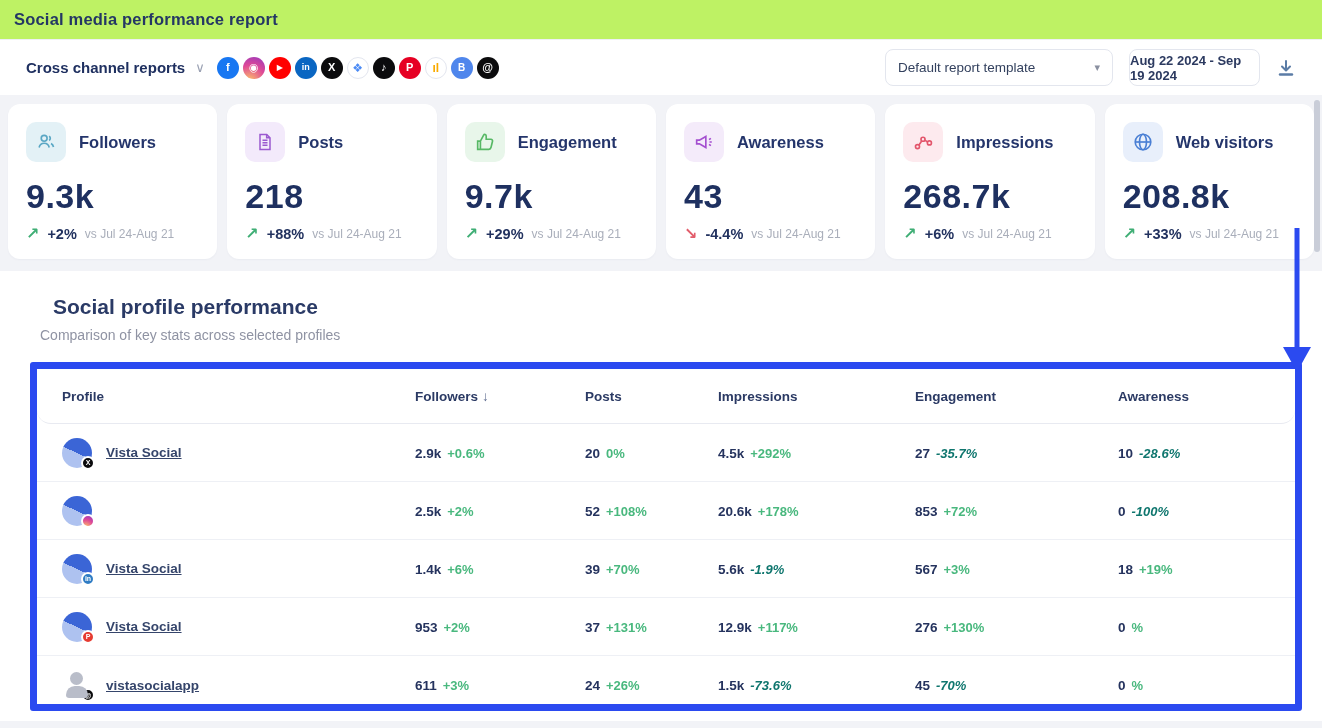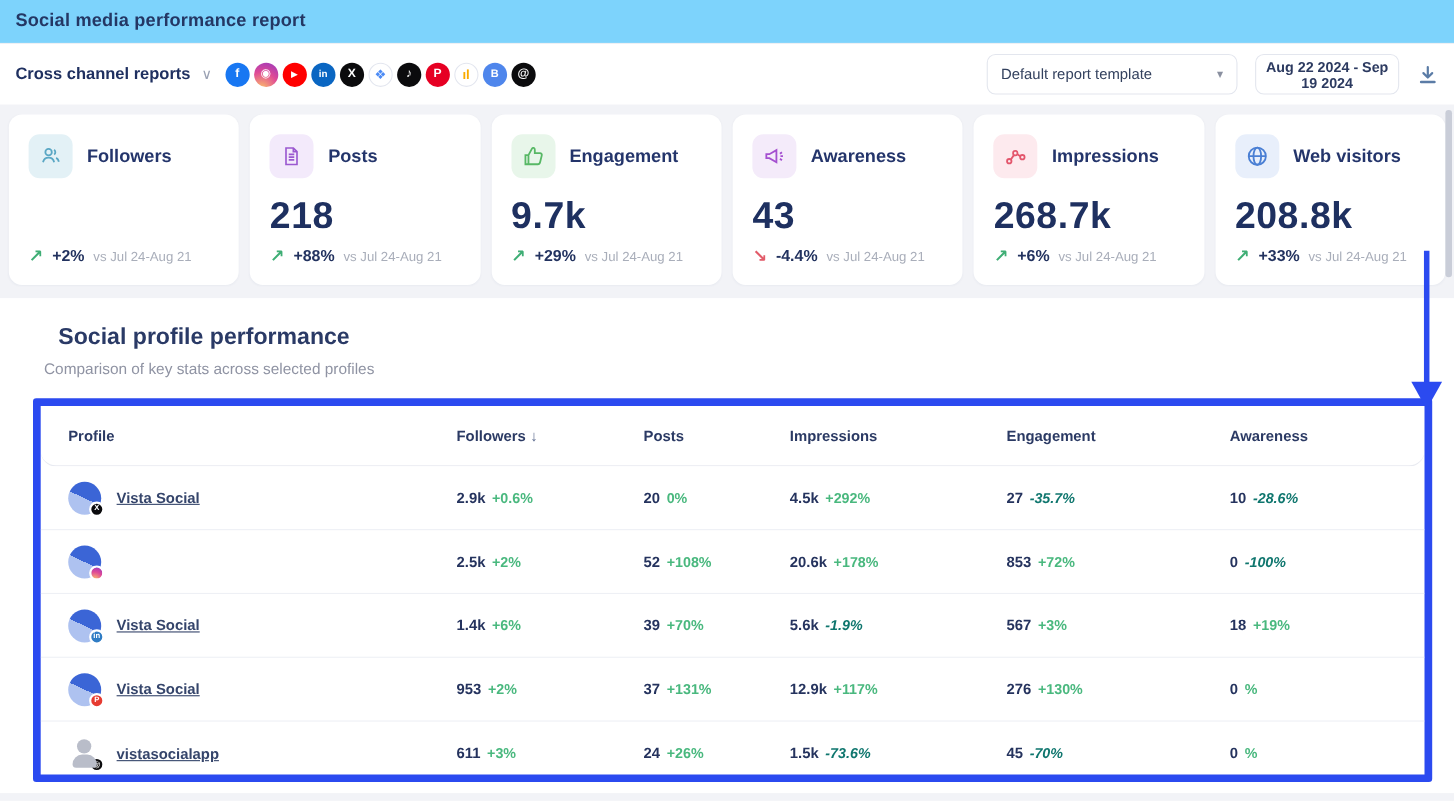--- a/index.html
+++ b/index.html
@@ -3,27 +3,27 @@
 <meta charset="utf-8">
 <style>
   * { margin:0; padding:0; box-sizing:border-box; }
   html,body { width:1322px; height:728px; overflow:hidden; }
   body {
     font-family:"Liberation Sans","DejaVu Sans",sans-serif;
     background:#f2f3f7; color:#22325f; position:relative;
   }
   
   .titlebar {
-    height:40px; background:#7dd3fc; border-bottom:1px solid #eef0f4;
+    height:40px; background:#bef264; border-bottom:1px solid #eef0f4;
     display:flex; align-items:center; padding:0 14px;
   }
   .titlebar .title { font-size:16.5px; font-weight:700; color:#243764; letter-spacing:.2px; }
   .toolbar {
     height:55px; background:#ffffff; display:flex; align-items:center;
-    padding:0 14px; justify-content:space-between;text-align:center;
+    padding:0 26px; justify-content:space-between;
   }
   .toolbar-left { display:flex; align-items:center; gap:8px; }
   .reports-label { font-size:15px; font-weight:700; color:#1f3060; }
   .chev { color:#9aa1b3; font-size:13px; margin:0 4px 0 2px; cursor:pointer; }
   .chips { display:flex; align-items:center; gap:4px; }
   .chip {
     width:22px; height:22px; border-radius:50%; display:inline-flex;
     align-items:center; justify-content:center; color:#fff; font-size:11px;
     font-weight:700; cursor:pointer; line-height:1;
   }
@@ -170,20 +170,21 @@
     <div class="card-head">
       <span class="icon-box ib-followers">
         <svg class="sicon" width="22" height="22" viewBox="0 0 24 24" fill="none" stroke="#5aa7c4" stroke-width="1.8">
           <circle cx="10" cy="8" r="3.2"></circle>
             <path d="M4.5 18c.6-3 2.6-4.6 5.5-4.6s4.9 1.6 5.5 4.6"></path>
           <path d="M15.5 5.6a3 3 0 0 1 0 4.8M17.5 13.6c1.4.7 2.3 2 2.7 3.9"></path>
         </svg>
       </span>
       <span class="card-label">Followers</span>
     </div>
+    <div class="card-value">9.3k</div>
     <div class="card-delta">
       <span class="trend up">↗</span>
       <span class="delta-val">+2%</span>
       <span class="vs-text">vs Jul 24-Aug 21</span>
     </div>
   </div>
 
   <div class="card">
     <div class="card-head">
       <span class="icon-box ib-posts">

